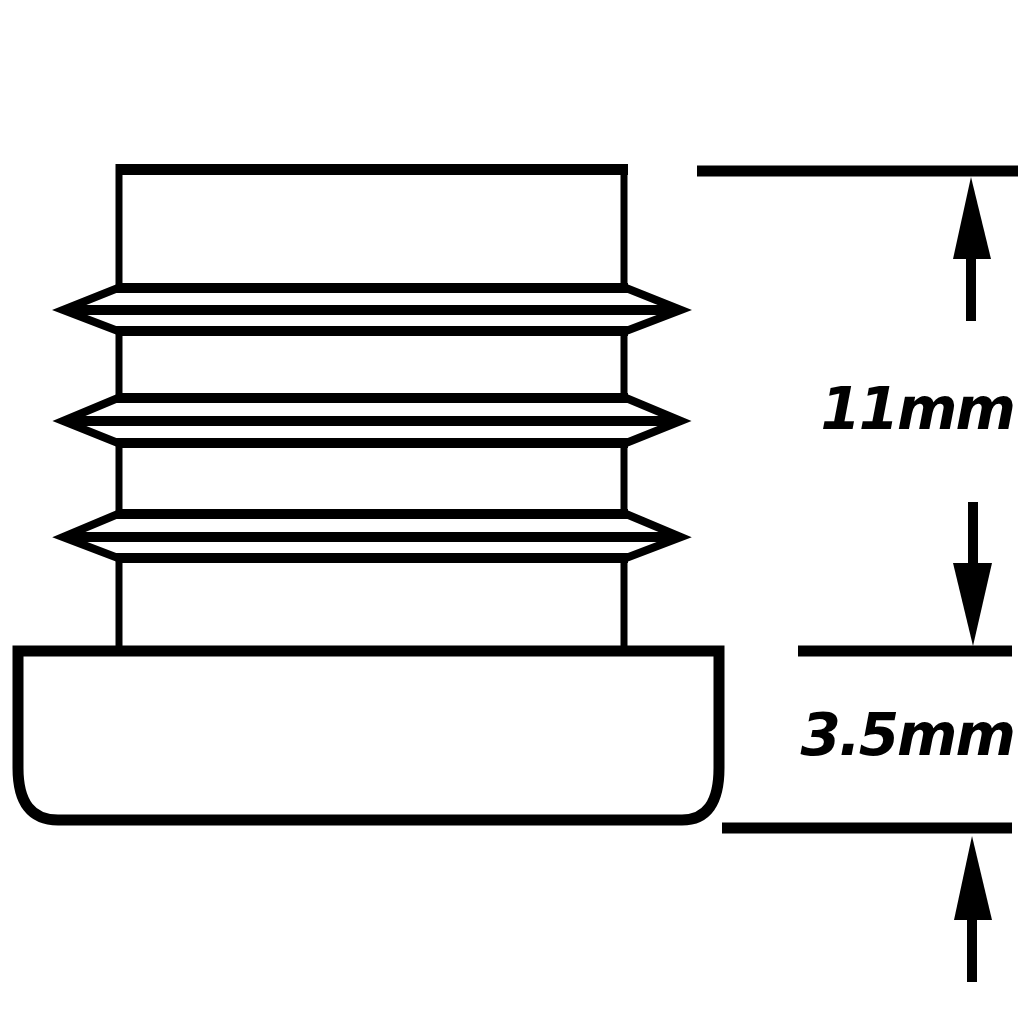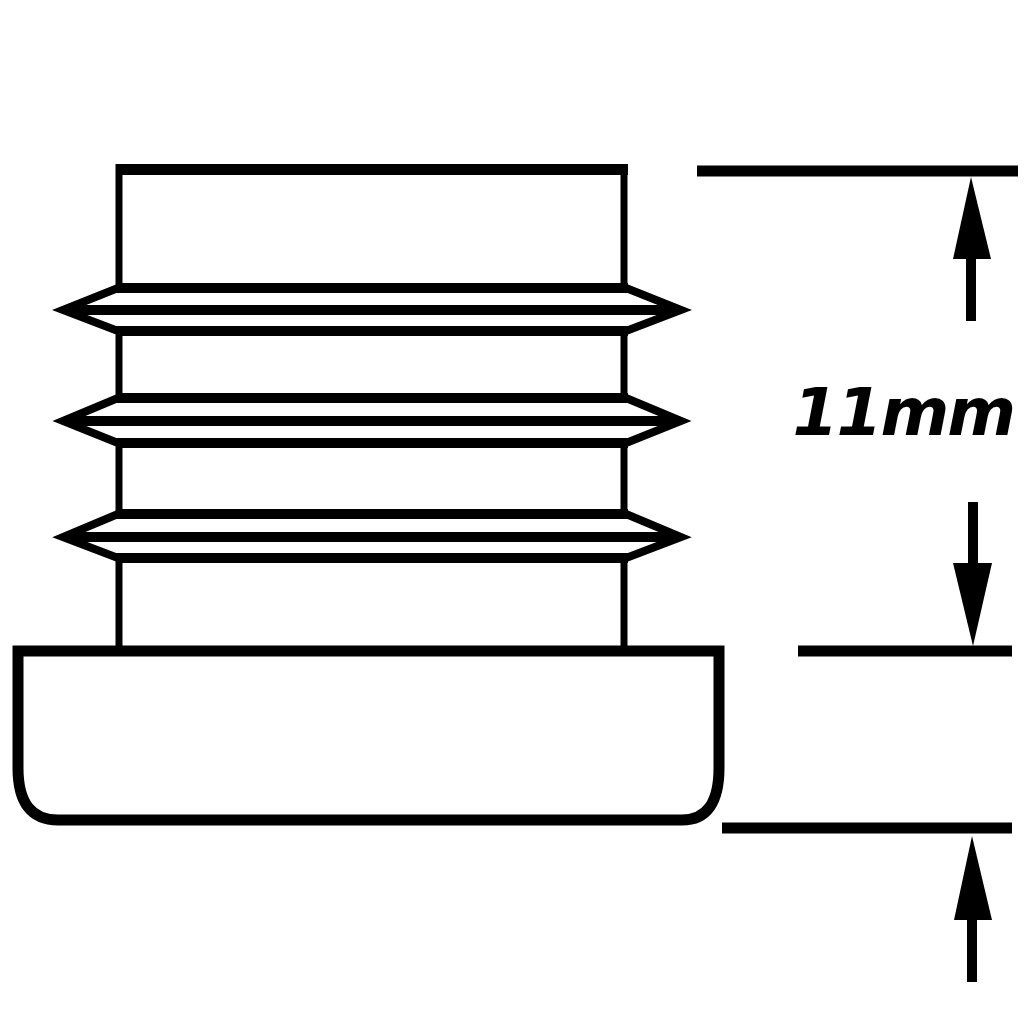--- a/index.html
+++ b/index.html
@@ -3,21 +3,21 @@
   <meta charset="utf-8">
   <style>
     html, body { margin: 0; padding: 0; background: #ffffff; }
     body { width: 1024px; height: 1024px; overflow: hidden; position: relative; }
     .canvas { position: absolute; left: 0; top: 0; width: 1024px; height: 1024px; }
     .dim-label {
       position: absolute;
       font-family: "DejaVu Sans", sans-serif;
       font-weight: bold;
       font-style: italic;
-      font-size: 66px;
+      font-size: 58px;
       color: #000000;
       letter-spacing: -2px;
       white-space: nowrap;
       line-height: 1;
     }
     #label-11 { right: 10px; top: 380px; }
     #label-35 { right: 10px; top: 706px; }
   </style>
 </head>
 <body>
@@ -81,13 +81,14 @@
       <polygon points="953,563 992,563 973,646"></polygon>
     </g>
 
     <g fill="#000">
       <polygon points="972,836 954,920 992,920"></polygon>
       <rect x="967" y="919" width="10" height="63"></rect>
     </g>
   </svg>
 
   <div id="label-11" class="dim-label">11mm</div>
+  <div id="label-35" class="dim-label">3.5mm</div>
 </div>
 
 </body></html>

